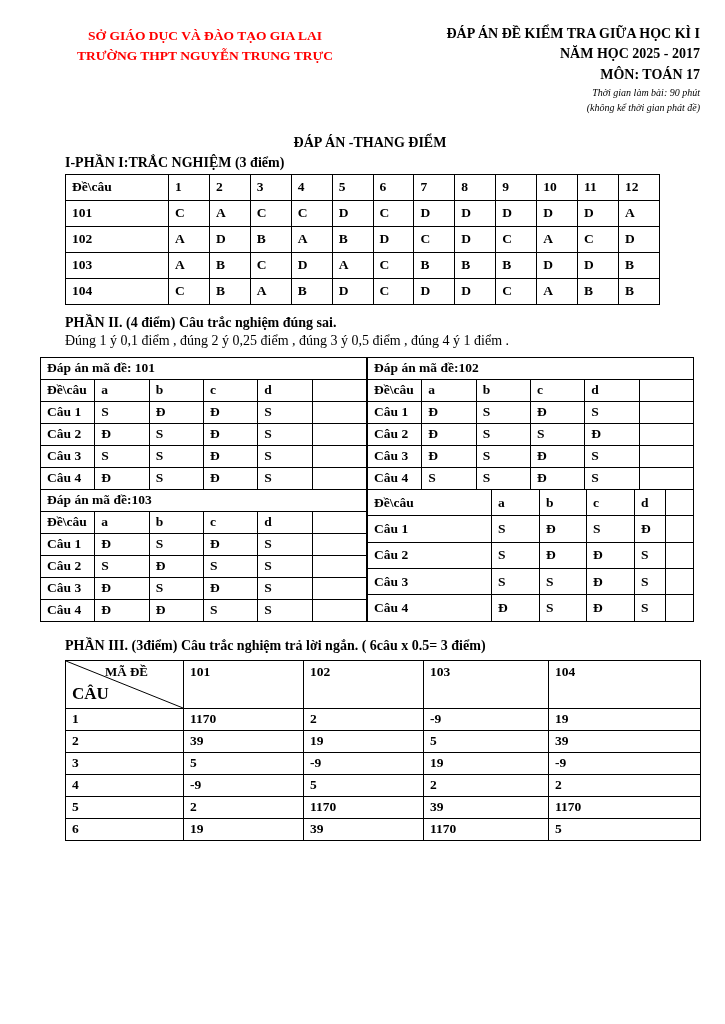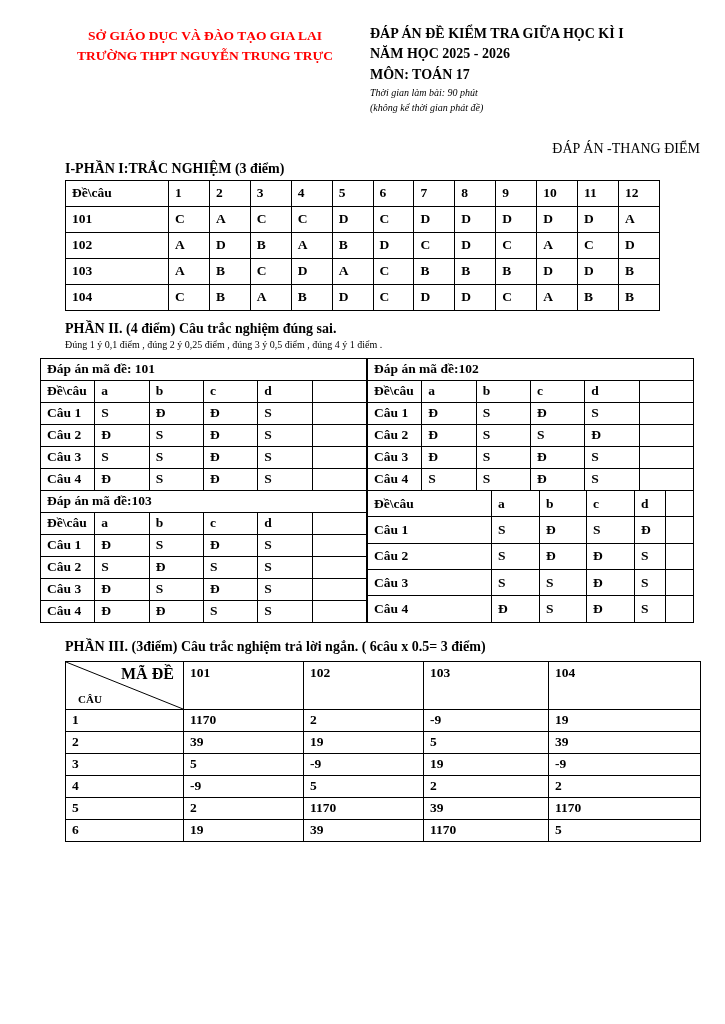--- a/index.html
+++ b/index.html
@@ -9,40 +9,40 @@
     font-family: "Liberation Serif", "DejaVu Serif", serif;
     color: #000;
     overflow: hidden;
   }
   .page { width: 725px; height: 751px; padding: 24px 25px 4px 40px; background: #fff; }
 
   
   .header { display: flex; align-items: flex-start; }
   .header-left { width: 330px; text-align: center; padding-top: 2px; }
   .header-left div { color: #ff0000; font-weight: bold; font-size: 13.5px; line-height: 1.5; }
-  .header-right { flex: 1; text-align: left; }
+  .header-right { flex: 1; text-align: right; }
   .header-right .b { font-weight: bold; font-size: 14px; line-height: 1.45; }
   .header-right .i { font-style: italic; font-size: 10px; line-height: 1.5; }
 
   
-  .doc-title { text-align: right; font-weight: normal; font-size: 14px; margin-top: 26px; }
+  .doc-title { text-align: center; font-weight: bold; font-size: 14px; margin-top: 20px; }
 
   .sec-heading { font-weight: bold; font-size: 14px; margin-left: 25px; margin-top: 4px; }
 
   table { border-collapse: collapse; table-layout: fixed; }
   td { border: 1px solid #000; font-weight: bold; font-size: 13.5px; padding: 2px 6px; vertical-align: middle; text-align: left; overflow: hidden; white-space: nowrap; }
 
   
   .t1 { margin-left: 25px; margin-top: 3px; width: 595px; }
   .t1 td { height: 26px; }
   .t1 .c0 { width: 103px; }
 
   
   .p2-heading { margin-left: 25px; margin-top: 10px; font-weight: bold; font-size: 14px; }
-  .p2-note { margin-left: 25px; margin-top: 2px; font-weight: normal; font-size: 10px; }
+  .p2-note { margin-left: 25px; margin-top: 2px; font-weight: normal; font-size: 14px; }
   .p2grid { display: flex; flex-wrap: wrap; width: 662px; margin-top: 8px; column-gap: 0; }
   .t2 { width: 327px; }
   .t2.second { margin-top: -1px; }
   .t2 td { height: 22px; padding: 1px 6px; }
   .t2 .cap { text-align: left; }
   .t2 .c0 { width: 124px; }
   .t2 .ca { width: 48px; }
   .t2 .cb { width: 47px; }
   .t2 .cc { width: 48px; }
   .t2 .cd { width: 31px; }
@@ -53,36 +53,36 @@
   .t3 { margin-left: 25px; margin-top: 6px; width: 635px; }
   .t3 td { height: 22px; padding: 1px 6px; }
   .t3 .head td { height: 48px; vertical-align: top; padding-top: 3px; }
   .t3 .p3c0 { width: 118px; }
   .t3 .p3c1 { width: 120px; }
   .t3 .p3c2 { width: 120px; }
   .t3 .p3c3 { width: 125px; }
   .t3 .p3c4 { width: 152px; }
   .diag { position: relative; padding: 0; }
   .diag svg { position: absolute; left: 0; top: 0; width: 100%; height: 100%; }
-  .diag .ma-de { position: absolute; top: 3px; left: 55px; font-weight: bold; font-size: 16px; }
-  .diag .cau  { position: absolute; bottom: 4px; left: 12px; font-weight: bold; font-size: 11px; }
+  .diag .ma-de { position: absolute; top: 3px; left: 39px; font-weight: bold; font-size: 13px; }
+  .diag .cau  { position: absolute; bottom: 4px; left: 6px; font-weight: bold; font-size: 17px; }
 </style>
 </head>
 <body>
 
 <div class="page">
 
   <div class="header">
     <div class="header-left">
       <div>SỞ GIÁO DỤC VÀ ĐÀO TẠO GIA LAI</div>
       <div>TRƯỜNG THPT NGUYỄN TRUNG TRỰC</div>
     </div>
     <div class="header-right">
       <div class="b">ĐÁP ÁN ĐỀ KIỂM TRA  GIỮA HỌC KÌ I</div>
-      <div class="b">NĂM HỌC 2025 - 2026</div>
+      <div class="b">NĂM HỌC 2025 - 2017</div>
       <div class="b">MÔN: TOÁN 17</div>
       <div class="i">Thời gian làm bài: 90 phút</div>
       <div class="i">(không kể thời gian phát đề)</div>
     </div>
   </div>
 
   <div class="doc-title">ĐÁP ÁN -THANG ĐIỂM</div>
 
   <div class="sec-heading">I-PHẦN I:TRẮC NGHIỆM (3 điểm)</div>
 

